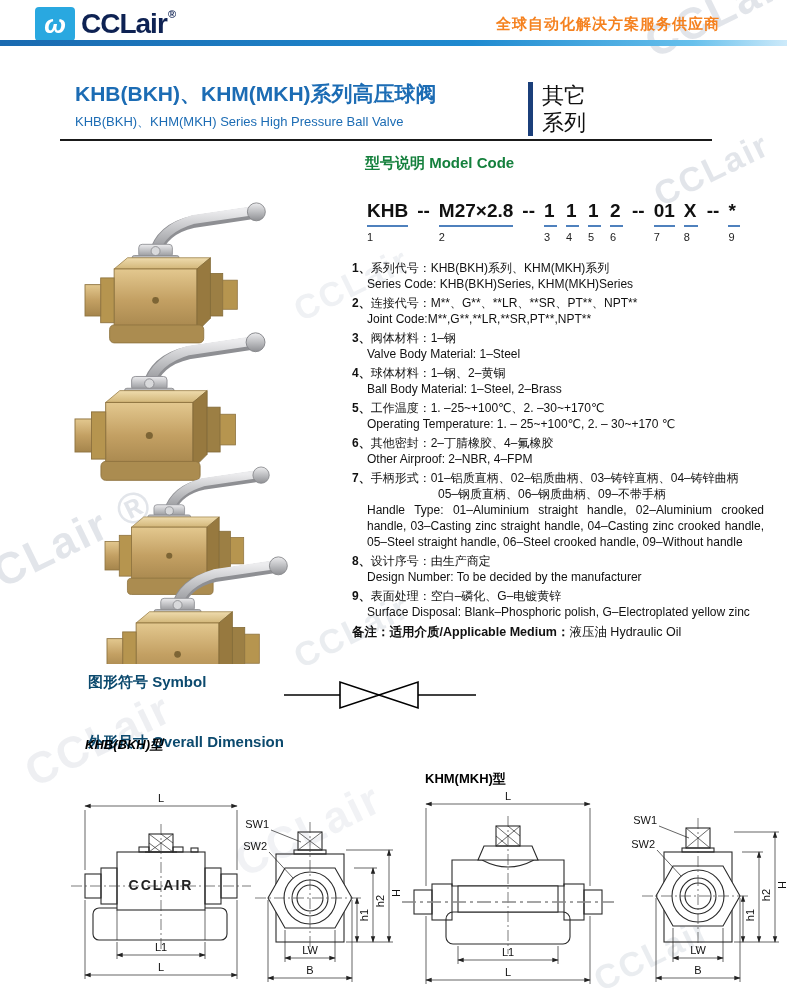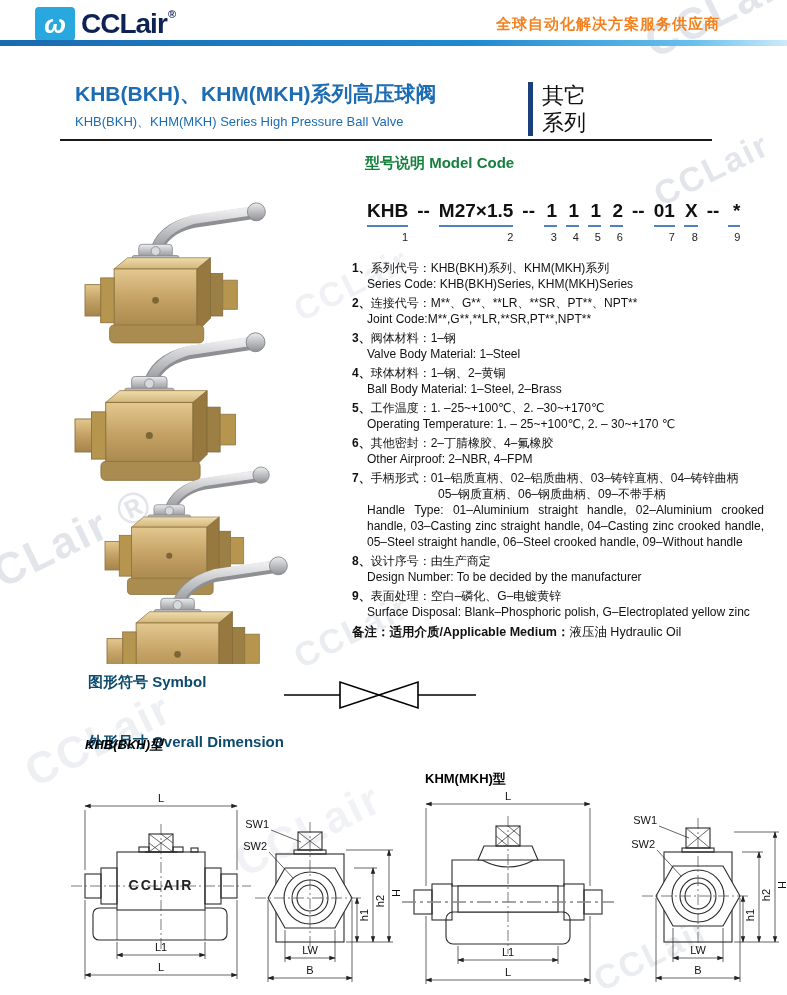--- a/index.html
+++ b/index.html
@@ -25,21 +25,21 @@
   .title-zh{left:75px;top:80px;font-size:21px;font-weight:bold;color:#1c6cb4;}
   .title-en{left:75px;top:113px;font-size:13px;color:#1c6cb4;}
   .side-tag{left:504px;top:82px;display:flex;padding-left:24px;}
   .side-tag-bar{width:5px;height:54px;background:#1b3f7a;margin-right:9px;}
   .side-tag-text{font-family:"Liberation Serif","DejaVu Serif",serif;font-size:22px;color:#111;line-height:27px;}
   .title-rule{left:60px;top:139px;width:652px;height:2px;background:#1a1a1a;}
 
   
   .mc-heading{left:365px;top:154px;font-size:15px;font-weight:bold;color:#15803d;}
   .mc-row{left:367px;top:200px;display:flex;align-items:flex-start;gap:9px;}
-  .mc-seg{display:flex;flex-direction:column;align-items:flex-end;}
+  .mc-seg{display:flex;flex-direction:column;align-items:flex-start;}
   .mc-code{font-size:19px;font-weight:bold;color:#111;white-space:nowrap;line-height:22px;}
   .mc-u{height:2px;background:#4f81bd;align-self:stretch;margin-top:3px;}
   .mc-n{font-size:11px;color:#222;margin-top:4px;}
   .mc-sep{font-size:19px;font-weight:bold;color:#111;line-height:22px;}
 
   
   .notes{left:352px;top:260px;width:412px;font-size:12px;line-height:16px;color:#111;}
   .note-item{margin-bottom:3px;}
   .note-zh .lbl{font-weight:normal;text-align:center;}
   .note-zh .num{font-weight:bold;}
@@ -97,21 +97,21 @@
 
   <div class="abs mc-heading">型号说明 Model Code</div>
   <div class="abs mc-row">
     <div class="mc-seg">
       <span class="mc-code">KHB</span>
       <span class="mc-u"></span>
       <span class="mc-n">1</span>
     </div>
     <span class="mc-sep">--</span>
     <div class="mc-seg">
-      <span class="mc-code">M27×1.5</span>
+      <span class="mc-code">M27×2.8</span>
       <span class="mc-u"></span>
       <span class="mc-n">2</span>
     </div>
     <span class="mc-sep">--</span>
     <div class="mc-seg">
       <span class="mc-code">1</span>
       <span class="mc-u" style="width:13px;"></span>
       <span class="mc-n">3</span>
     </div>
     <div class="mc-seg">

